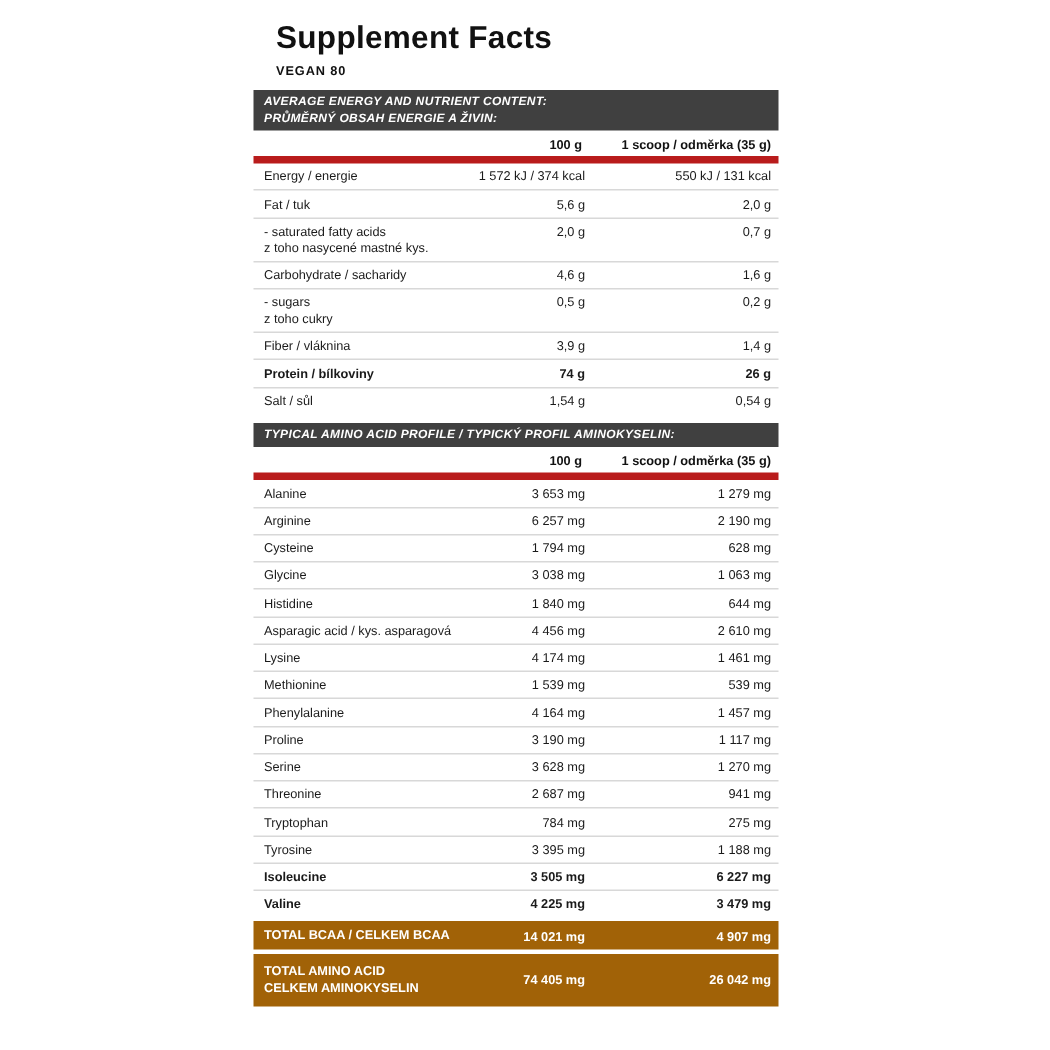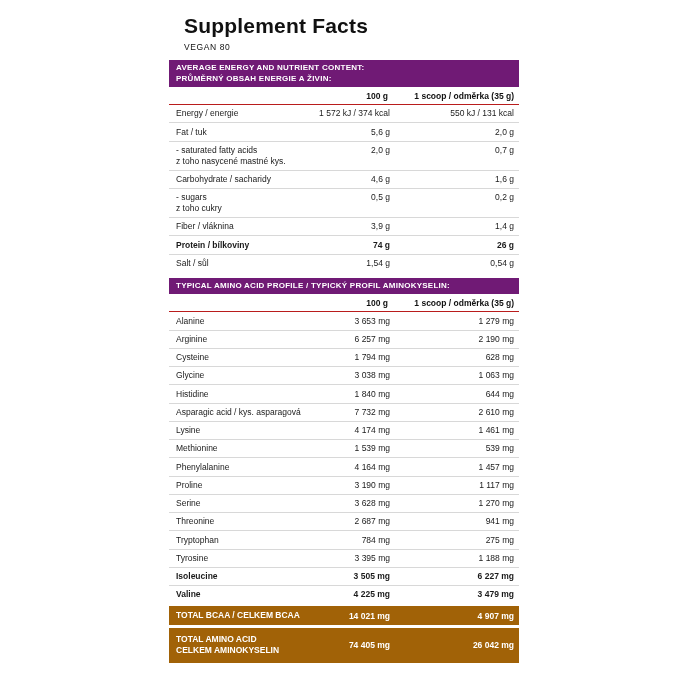--- a/index.html
+++ b/index.html
@@ -22,43 +22,44 @@
   }
   .title {
     font-size: 21px;
     font-weight: bold;
     letter-spacing: 0.2px;
     color: #111111;
     margin: 6px 0 4px 15px;
   }
   .subtitle {
     font-size: 8.5px;
-    font-weight: normal;
+    font-weight: bold;
     letter-spacing: 0.6px;
     color: #111111;
     margin: 0 0 8px 15px;
   }
   .bar {
-    background: #701a75;
+    background: #404040;
     color: #ffffff;
     font-size: 8px;
     font-weight: bold;
     letter-spacing: 0.25px;
     line-height: 1.32;
     padding: 3px 6px 3px 7px;
+    font-style: italic;
   }
   .bar .l2 { display: block; }
   .colhead {
     display: flex;
     justify-content: flex-end;
     font-size: 8.5px;
     font-weight: bold;
     color: #111111;
     padding: 4px 5px 3px 0;
-    border-bottom: 1px solid #b91c1c;
+    border-bottom: 5px solid #b91c1c;
   }
   .colhead .c1 {
     width: 86px;
     text-align: right;
     padding-right: 6px;
   }
   .colhead .c2 {
     width: 120px;
     text-align: right;
   }
@@ -214,21 +215,21 @@
           <td class="v1">3 038 mg</td>
           <td class="v2">1 063 mg</td>
         </tr>
         <tr>
           <td class="nm">Histidine</td>
           <td class="v1">1 840 mg</td>
           <td class="v2">644 mg</td>
         </tr>
         <tr>
           <td class="nm">Asparagic acid / kys. asparagová</td>
-          <td class="v1">7 732 mg</td>
+          <td class="v1">4 456 mg</td>
           <td class="v2">2 610 mg</td>
         </tr>
         <tr>
           <td class="nm">Lysine</td>
           <td class="v1">4 174 mg</td>
           <td class="v2">1 461 mg</td>
         </tr>
         <tr>
           <td class="nm">Methionine</td>
           <td class="v1">1 539 mg</td>

